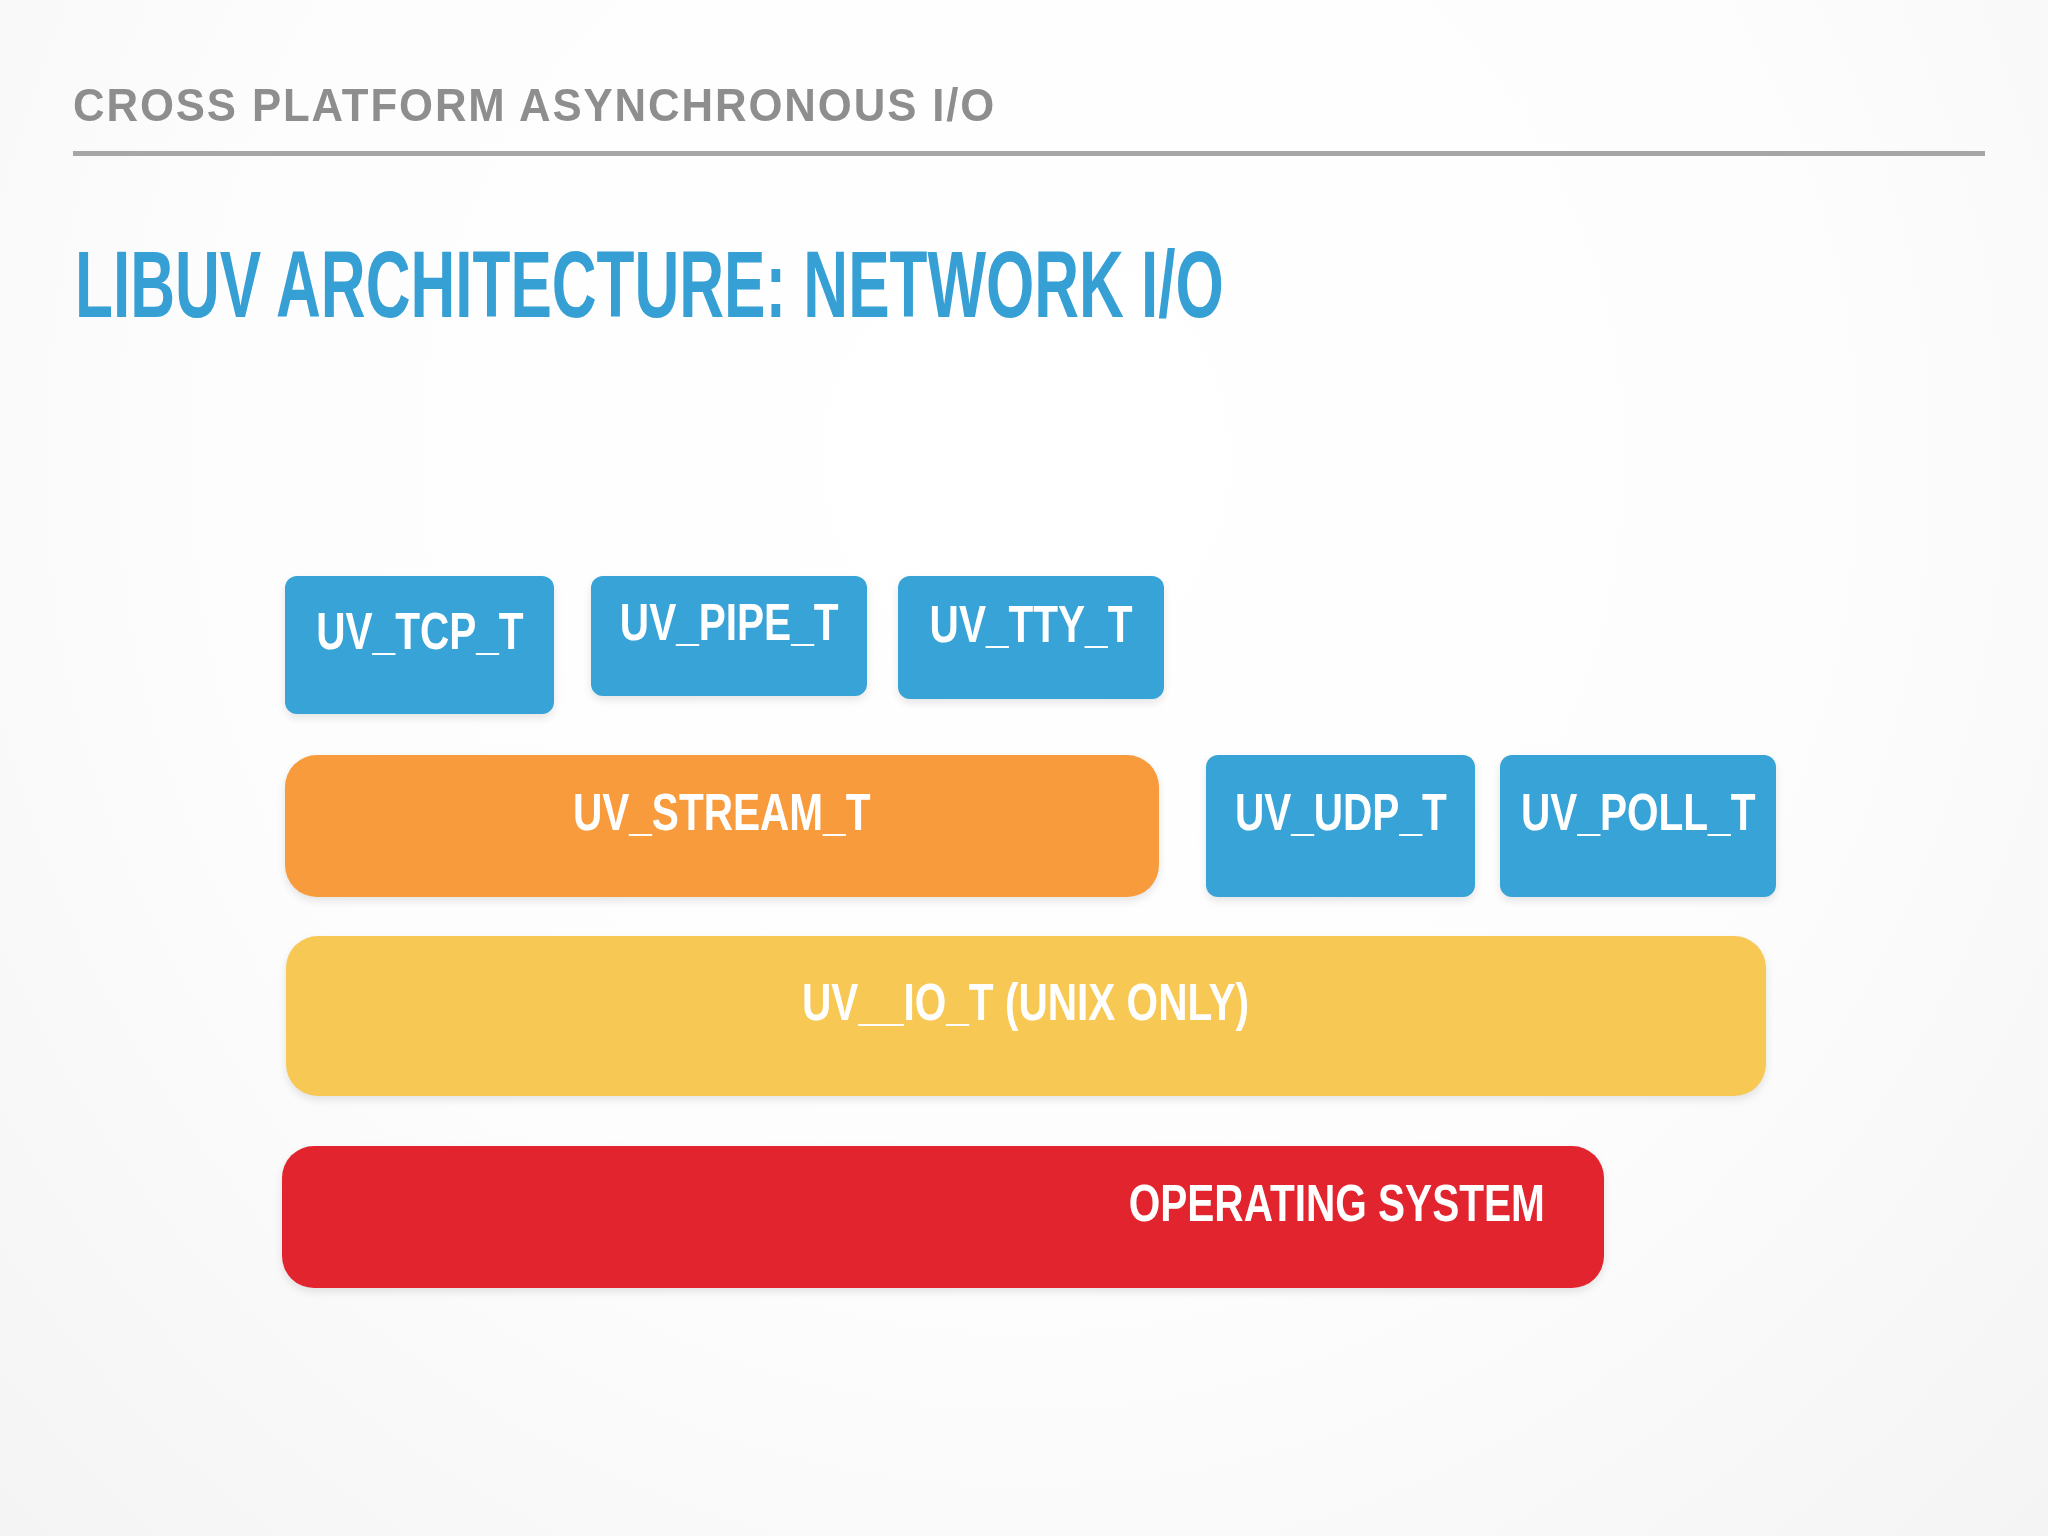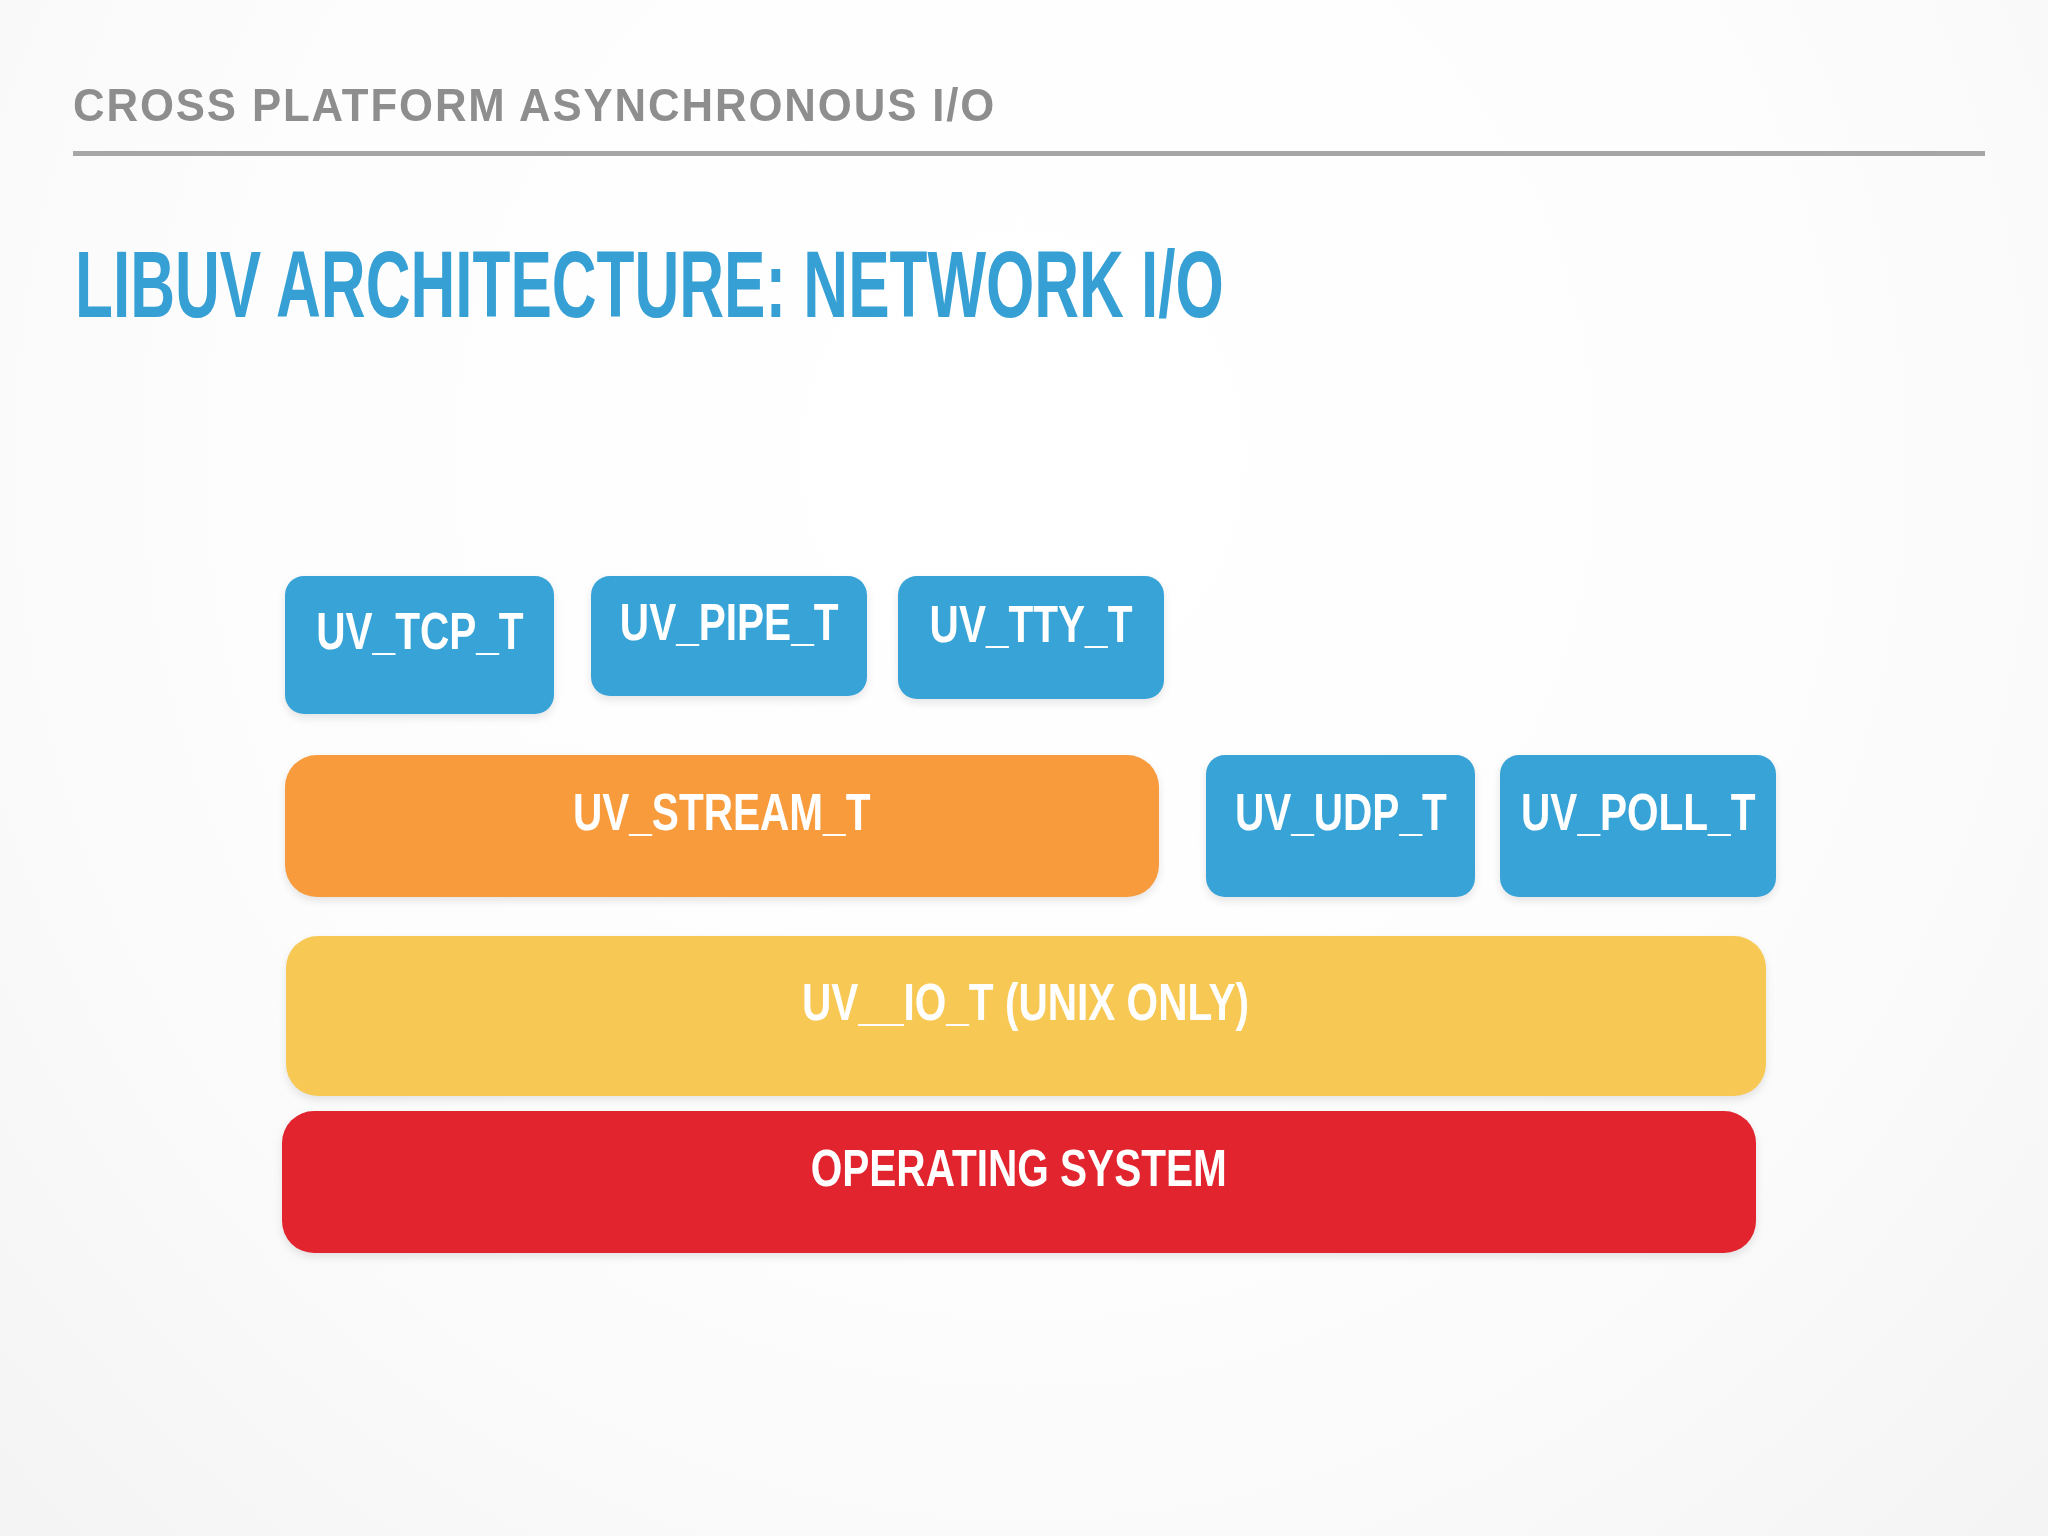--- a/index.html
+++ b/index.html
@@ -59,31 +59,31 @@
   .box .label {
     display: inline-block;
     font-size: 52px;
     line-height: 1;
     font-weight: 700;
     color: #FFFFFF;
     white-space: nowrap;
     transform: scaleX(0.78);
     transform-origin: center center;
   }
-  .r-small { border-radius: 19px; }
+  .r-small { border-radius: 12px; }
   .r-wide  { border-radius: 32px; }
 
   .pos-tcp    { left: 285px;  top: 576px;  width: 269px;  height: 138px; }
   .pos-pipe   { left: 591px;  top: 576px;  width: 276px;  height: 120px; }
   .pos-tty    { left: 898px;  top: 576px;  width: 266px;  height: 123px; }
   .pos-stream { left: 285px;  top: 755px;  width: 874px;  height: 142px; }
   .pos-udp    { left: 1196px; top: 755px;  width: 269px;  height: 142px; }
   .pos-poll   { left: 1500px; top: 755px;  width: 276px;  height: 142px; }
   .pos-io     { left: 286px;  top: 936px;  width: 1480px; height: 160px; }
-  .pos-os     { left: 282px;  top: 1111px; width: 1474px; height: 142px; }
+  .pos-os     { left: 282px;  top: 1146px; width: 1322px; height: 142px; justify-content: flex-end; }
 </style>
 </head>
 <body>
 
 <div class="slide">
 
   <div class="kicker">CROSS PLATFORM ASYNCHRONOUS I/O</div>
 
   <div class="rule"></div>
 

